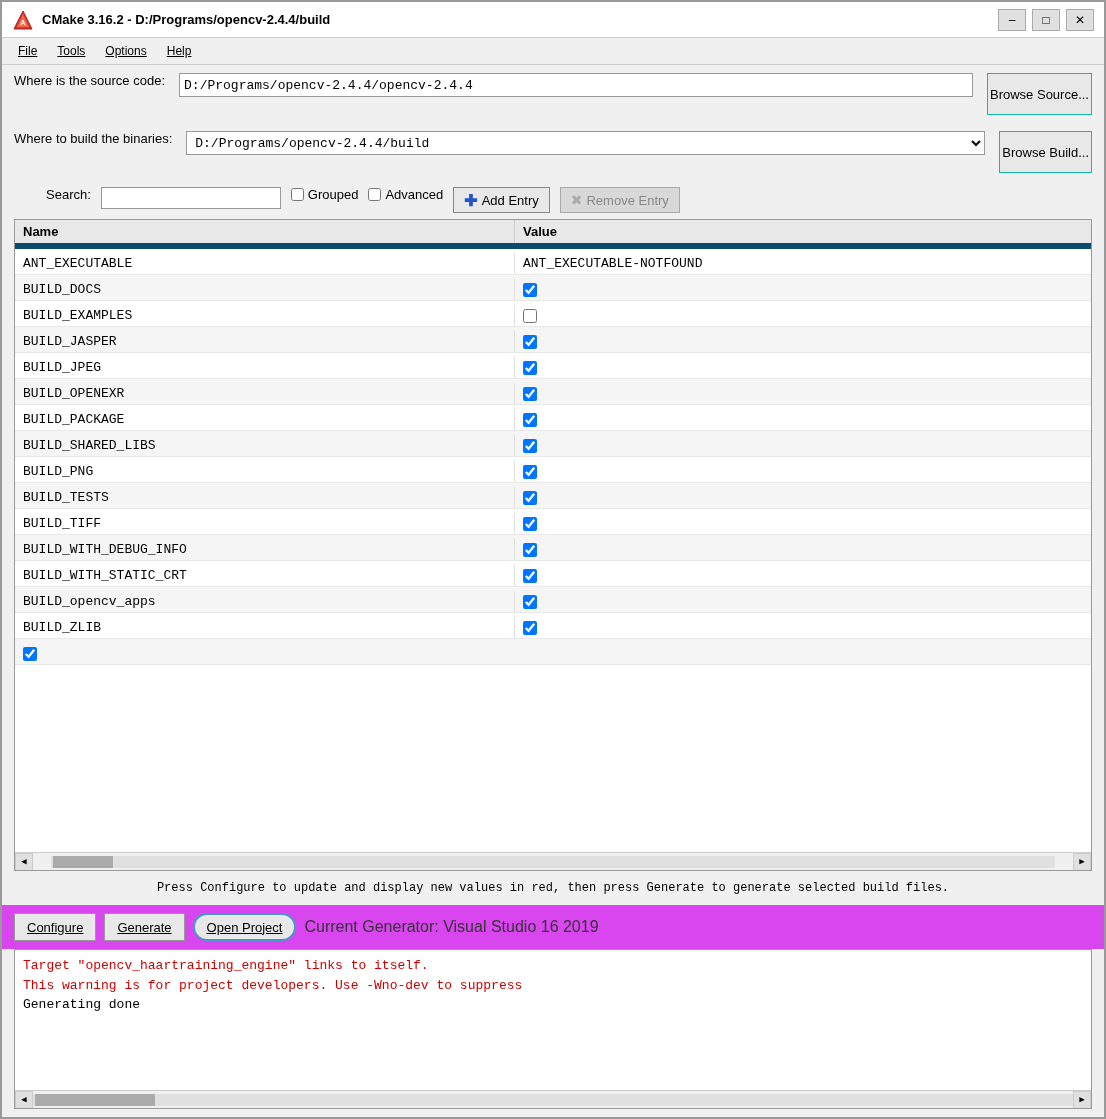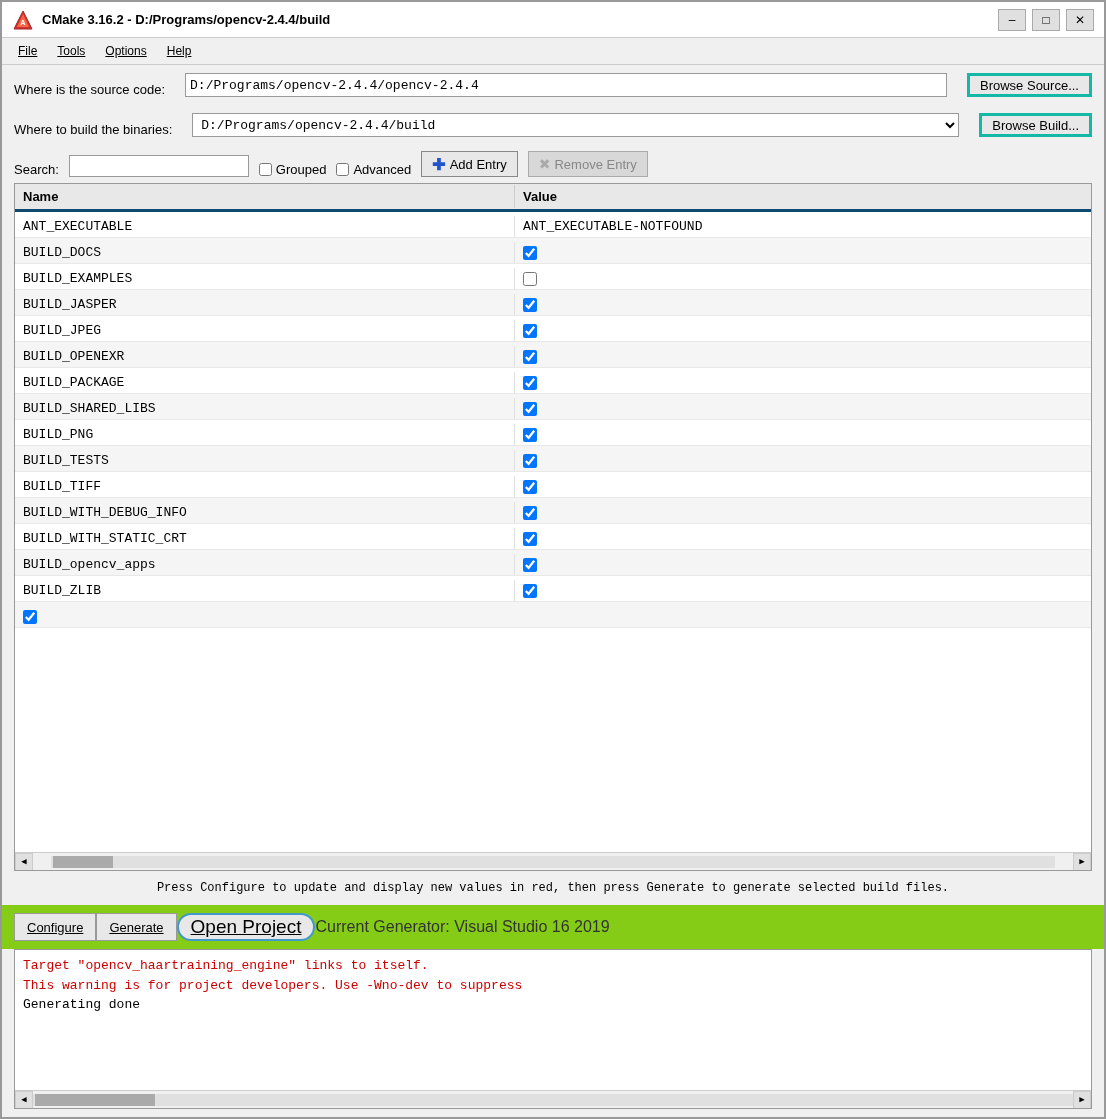--- a/index.html
+++ b/index.html
@@ -67,63 +67,64 @@
     .menu-item {
       padding: 3px 10px;
       font-family: Arial, sans-serif;
       font-size: 12px;
       cursor: pointer;
       text-decoration: underline;
     }
     .toolbar-row {
       padding: 8px 12px;
       display: flex;
-      align-items: flex-end;
-      gap: 20px;
+      align-items: flex-start;
+      gap: 14px;
       background: #f0f0f0;
     }
     .toolbar-label {
       font-family: Arial, sans-serif;
       font-size: 13px;
       white-space: nowrap;
     }
     .toolbar-input {
       flex: 1;
       height: 24px;
       border: 1px solid #999;
       background: white;
       padding: 2px 4px;
       font-size: 13px;
       font-family: 'Courier New', Courier, monospace;
     }
     .toolbar-btn {
-      height: 24px;
-      padding: 0 10px;
-      border: 3px solid #14b8a6;
+      height: 42px;
+      padding: 0 2px;
+      border: 1px solid #14b8a6;
       background: #e8e8e8;
       cursor: pointer;
       font-size: 13px;
       font-family: Arial, sans-serif;
       white-space: nowrap;
     }
     .toolbar-select {
       height: 24px;
       flex: 1;
       border: 1px solid #999;
       background: white;
       padding: 2px 4px;
       font-size: 13px;
       font-family: 'Courier New', Courier, monospace;
     }
     .search-row {
       padding: 6px 12px;
       display: flex;
-      align-items: flex-end;
+      align-items: flex-start;
       gap: 10px;
       background: #f0f0f0;
+      margin-left: 32px;
     }
     .search-label {
       font-family: Arial, sans-serif;
       font-size: 13px;
     }
     .search-input {
       width: 180px;
       height: 22px;
       border: 1px solid #999;
       background: white;
@@ -180,21 +181,21 @@
       border: 1px solid #999;
       background: white;
       overflow: hidden;
       display: flex;
       flex-direction: column;
       min-height: 0;
     }
     .table-header {
       display: flex;
       background: #e8e8e8;
-      border-bottom: 3px solid #0c4a6e;
+      border-bottom: 6px solid #0c4a6e;
       font-family: Arial, sans-serif;
       font-size: 13px;
       font-weight: bold;
       min-height: 28px;
       align-items: center;
     }
     .col-name {
       flex: 0 0 500px;
       padding: 4px 8px;
       border-right: 1px solid #ccc;
@@ -278,39 +279,40 @@
       font-size: 12px;
       color: #000000;
       text-align: center;
       line-height: 1.5;
       background: #f0f0f0;
     }
     .action-row {
       padding: 8px 12px;
       display: flex;
       align-items: center;
-      background: #84cc16;
+      gap: 8px;
+      background: #d946ef;
     }
     .action-btn {
       height: 28px;
       padding: 0 12px;
       border: 1px solid #999;
       background: #e8e8e8;
       cursor: pointer;
       font-size: 13px;
       font-family: Arial, sans-serif;
       text-decoration: underline;
     }
     .open-project-btn {
       height: 28px;
       padding: 0 12px;
       border: 2px solid #4499cc;
       background: #e8e8e8;
       cursor: pointer;
-      font-size: 19px;
+      font-size: 13px;
       font-family: Arial, sans-serif;
       text-decoration: underline;
       border-radius: 14px;
       position: relative;
     }
     .generator-text {
       font-family: Arial, sans-serif;
       font-size: 16px;
       color: #333;
     }

